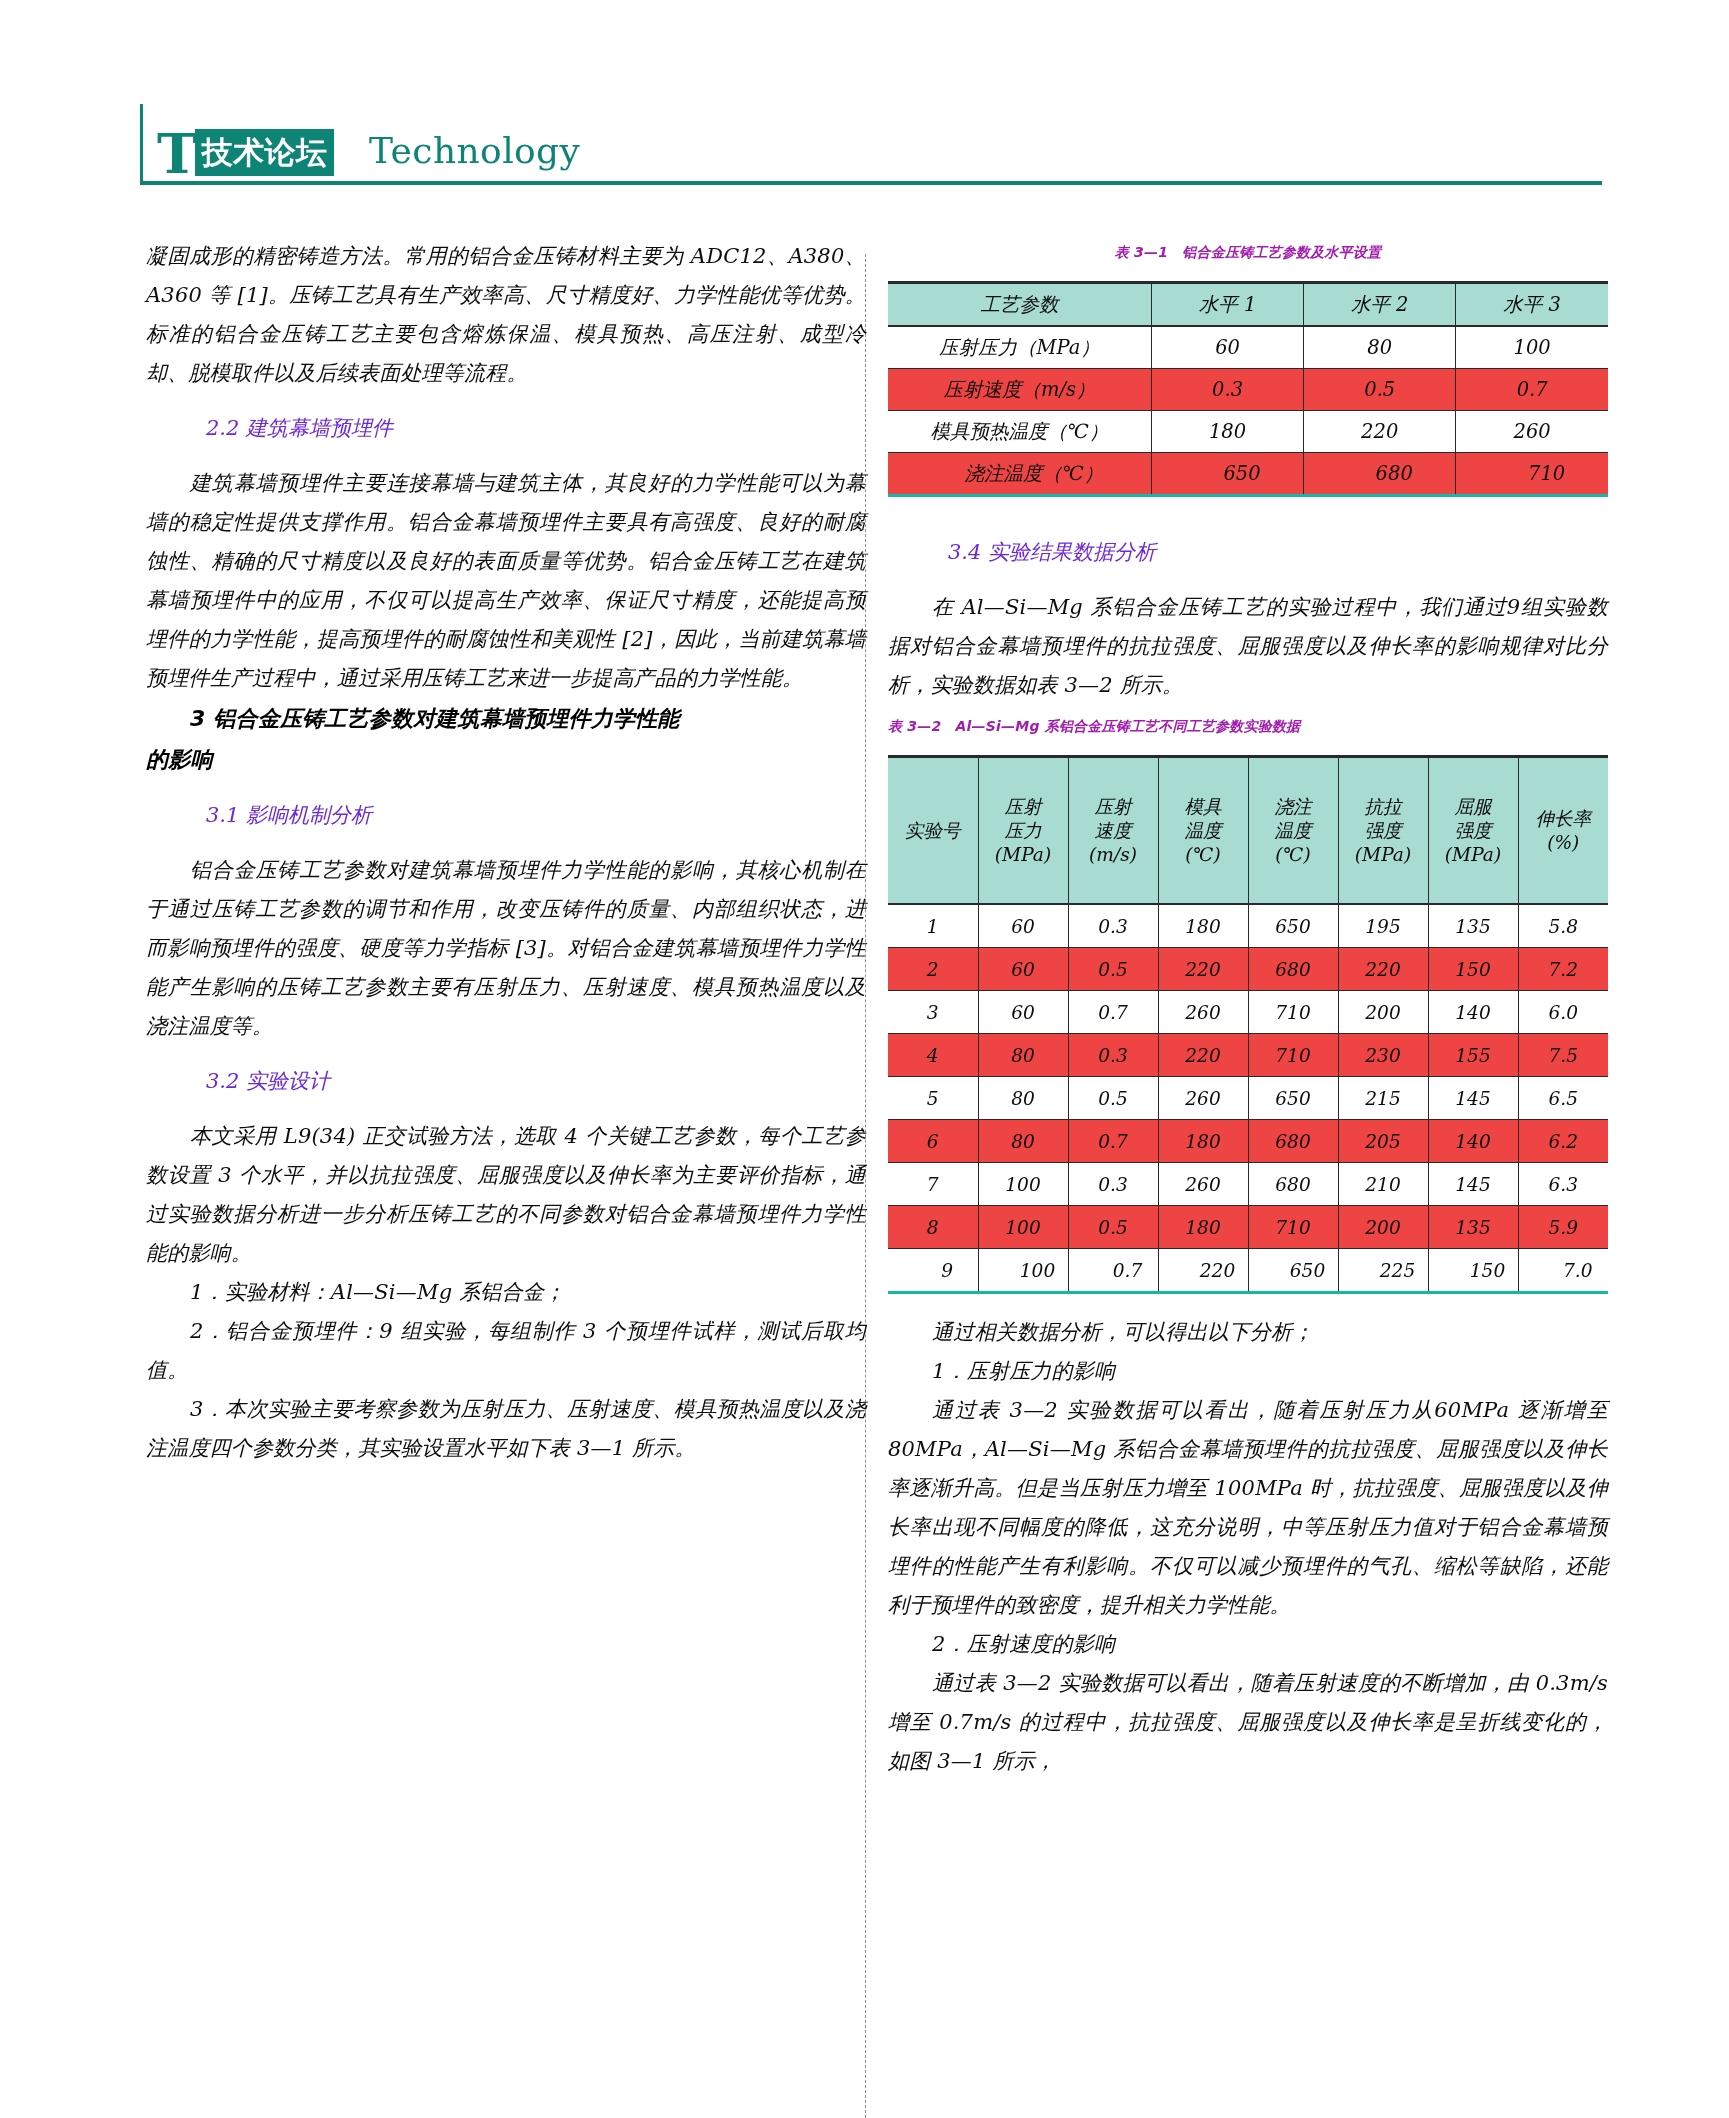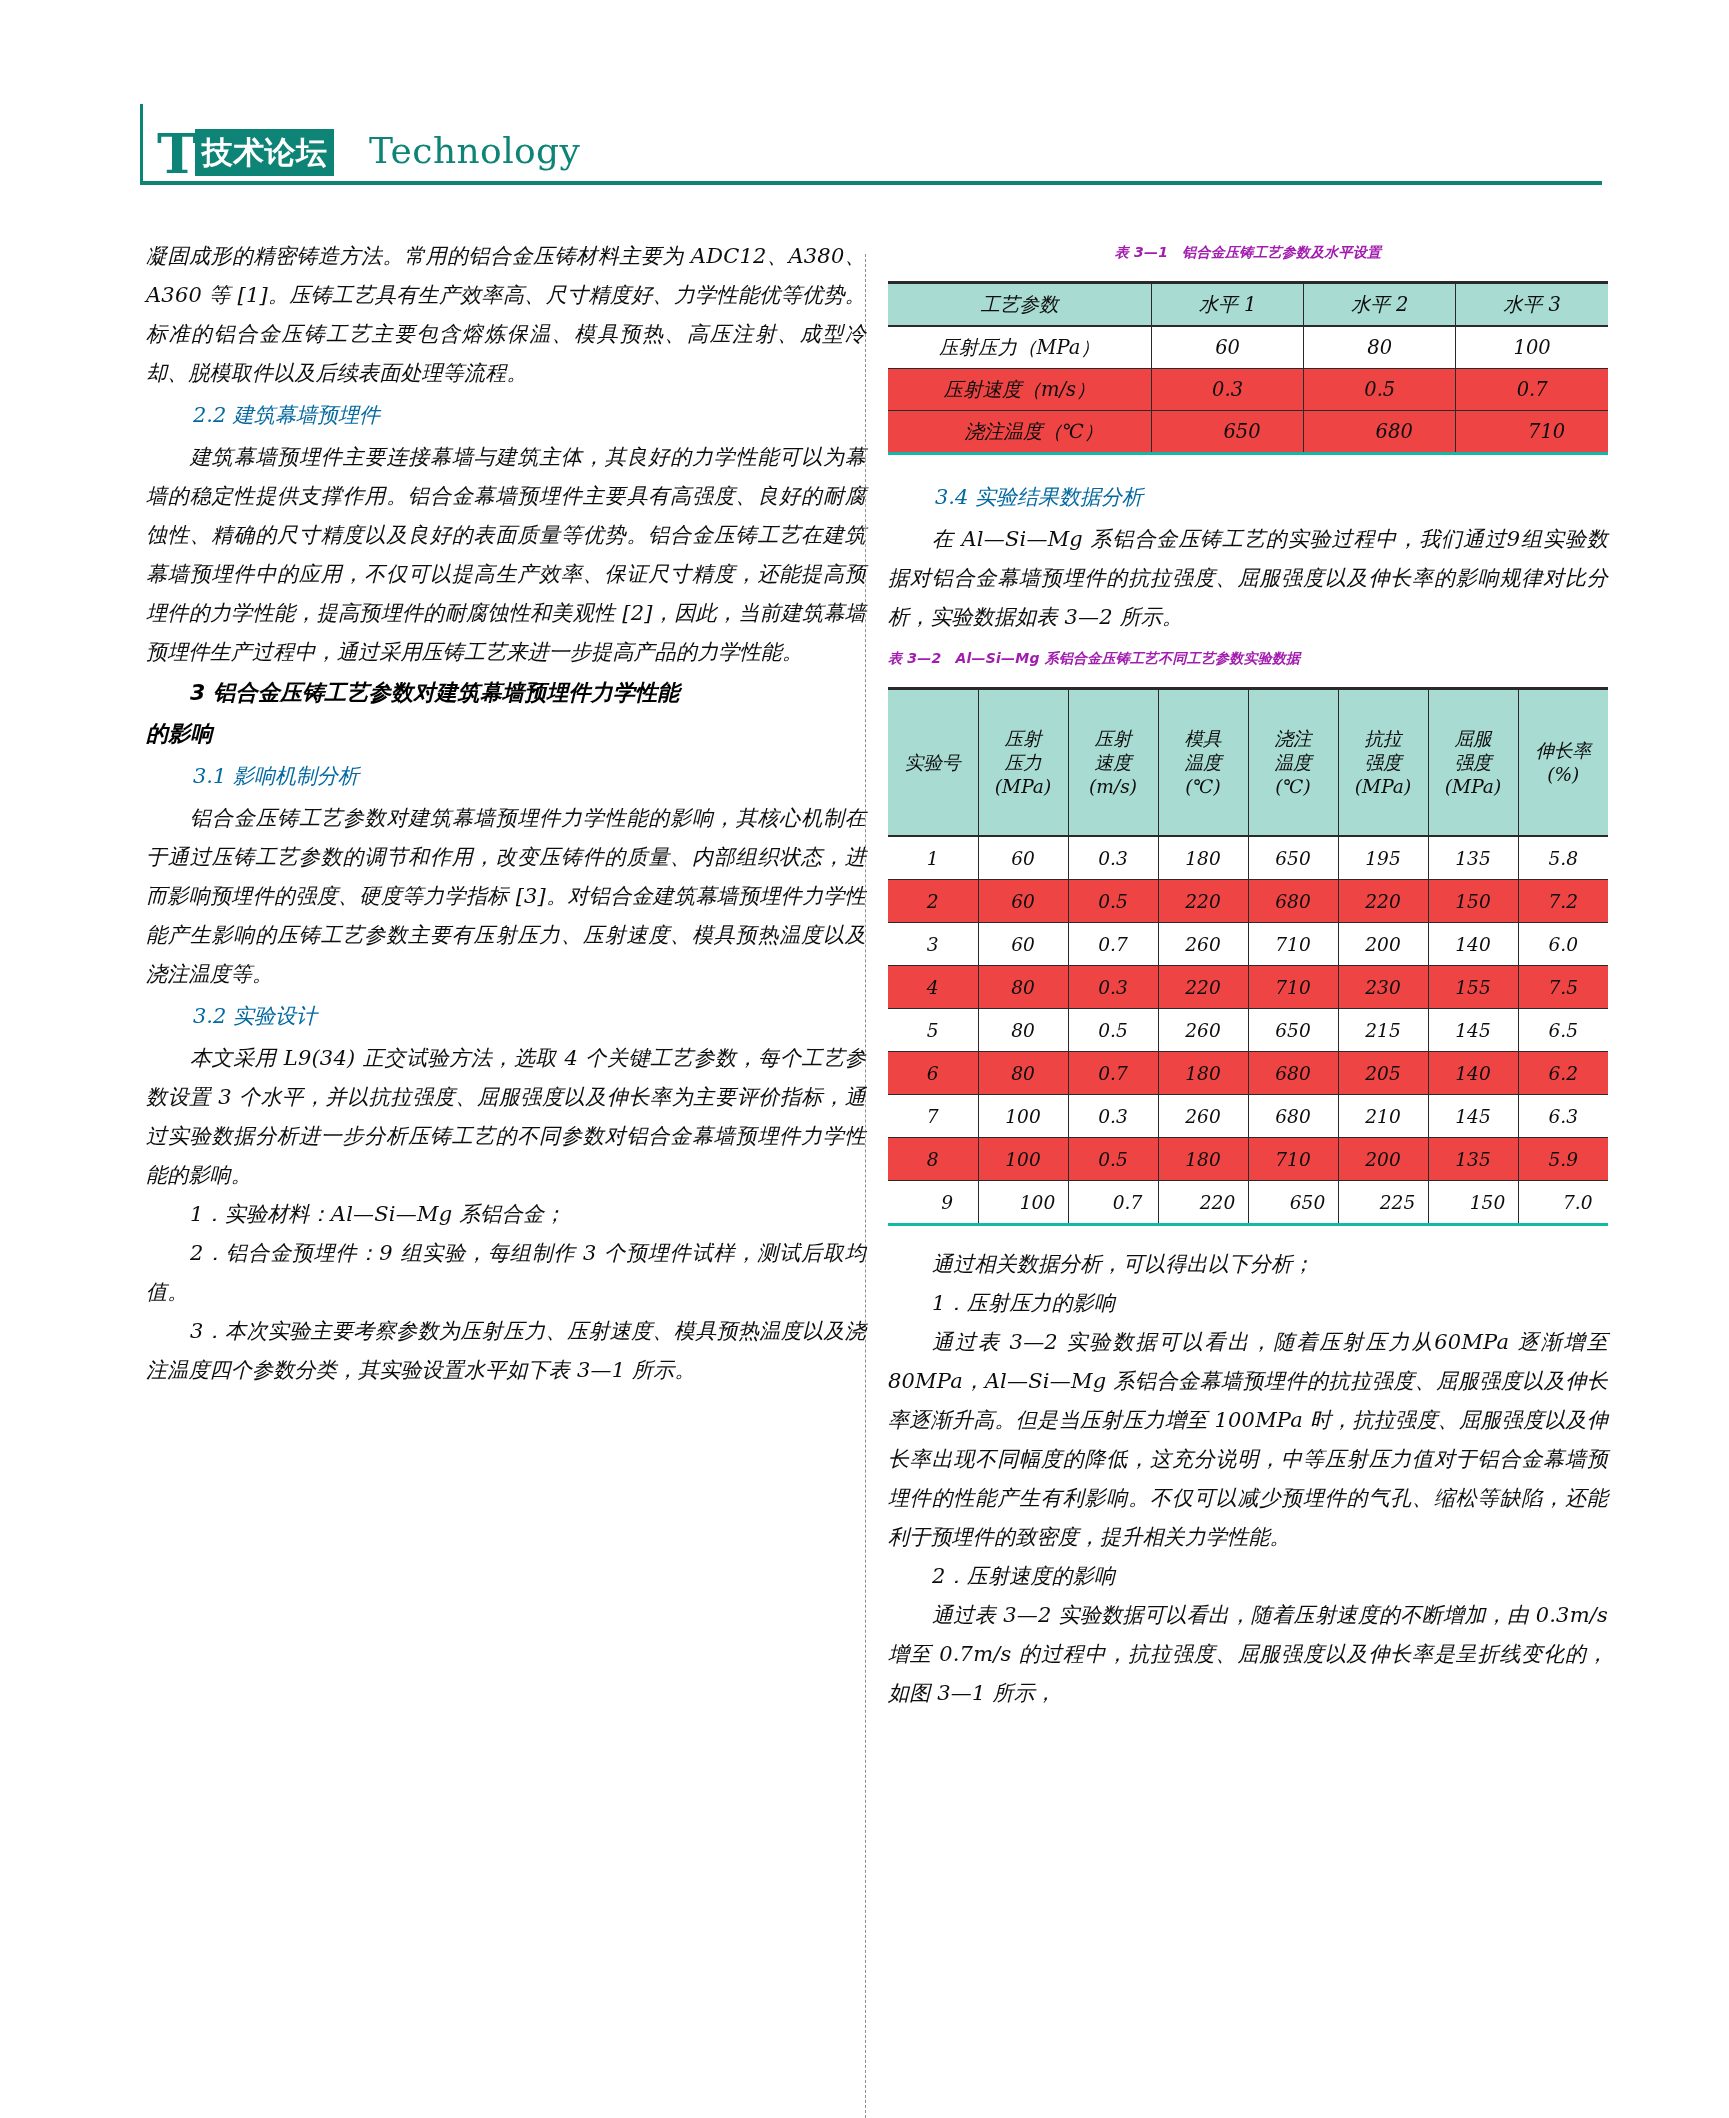--- a/index.html
+++ b/index.html
@@ -111,27 +111,27 @@
     line-height: 39px;
     text-align: justify;
     text-justify: inter-ideograph;
     text-indent: 44px;
     color: #0d0d0d;
     letter-spacing: 0.2px;
   }
   p.body.cont     { text-indent: 0; }
 
   h3.sec {
-    margin: 3px;
+    margin: 16px;
     font-family: "DejaVu Serif", "Liberation Serif", serif;
     font-size: 21px;
     font-weight: 400;
     line-height: 39px;
     text-indent: 44px;
-    color: #0369a1;
+    color: #6d28d9;
   }
   h2.sec-major {
     margin: 0;
     font-family: "DejaVu Sans", "Liberation Sans", sans-serif;
     font-size: 22px;
     font-weight: 700;
     line-height: 41px;
     text-indent: 44px;
     color: #000;
     letter-spacing: 0.2px;
@@ -279,20 +279,26 @@
           <td>60</td>
           <td>80</td>
           <td>100</td>
         </tr>
         <tr class="even rowline">
           <td>压射速度（m/s）</td>
           <td>0.3</td>
           <td>0.5</td>
           <td>0.7</td>
         </tr>
+        <tr class="odd rowline">
+          <td>模具预热温度（℃）</td>
+          <td>180</td>
+          <td>220</td>
+          <td>260</td>
+        </tr>
         <tr class="even rowline botline">
           <td>浇注温度（℃）</td>
           <td>650</td>
           <td>680</td>
           <td>710</td>
         </tr>
       </tbody>
     </table>
 
     <div style="height:19.5px"></div>

